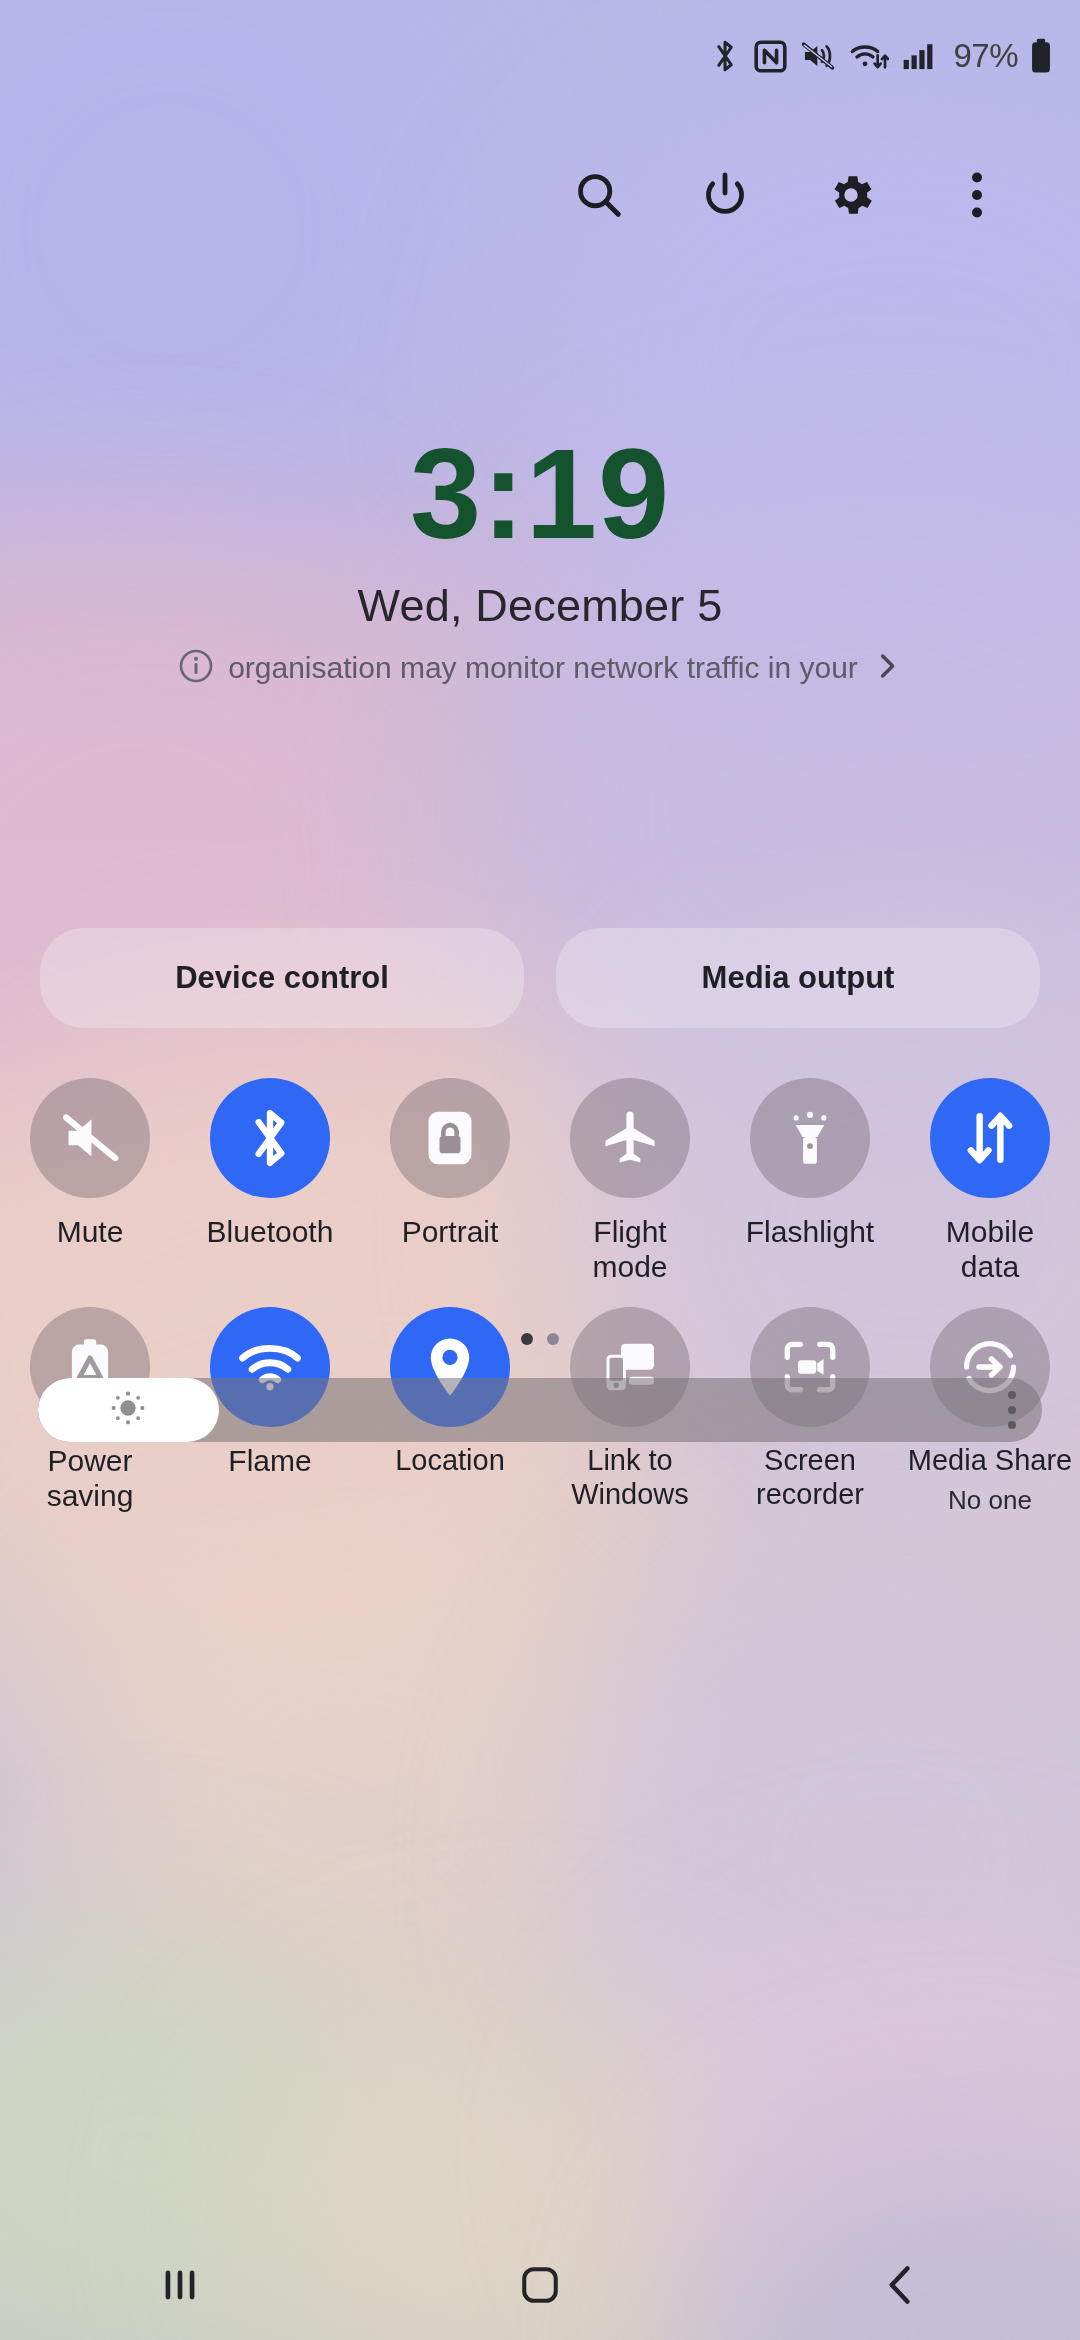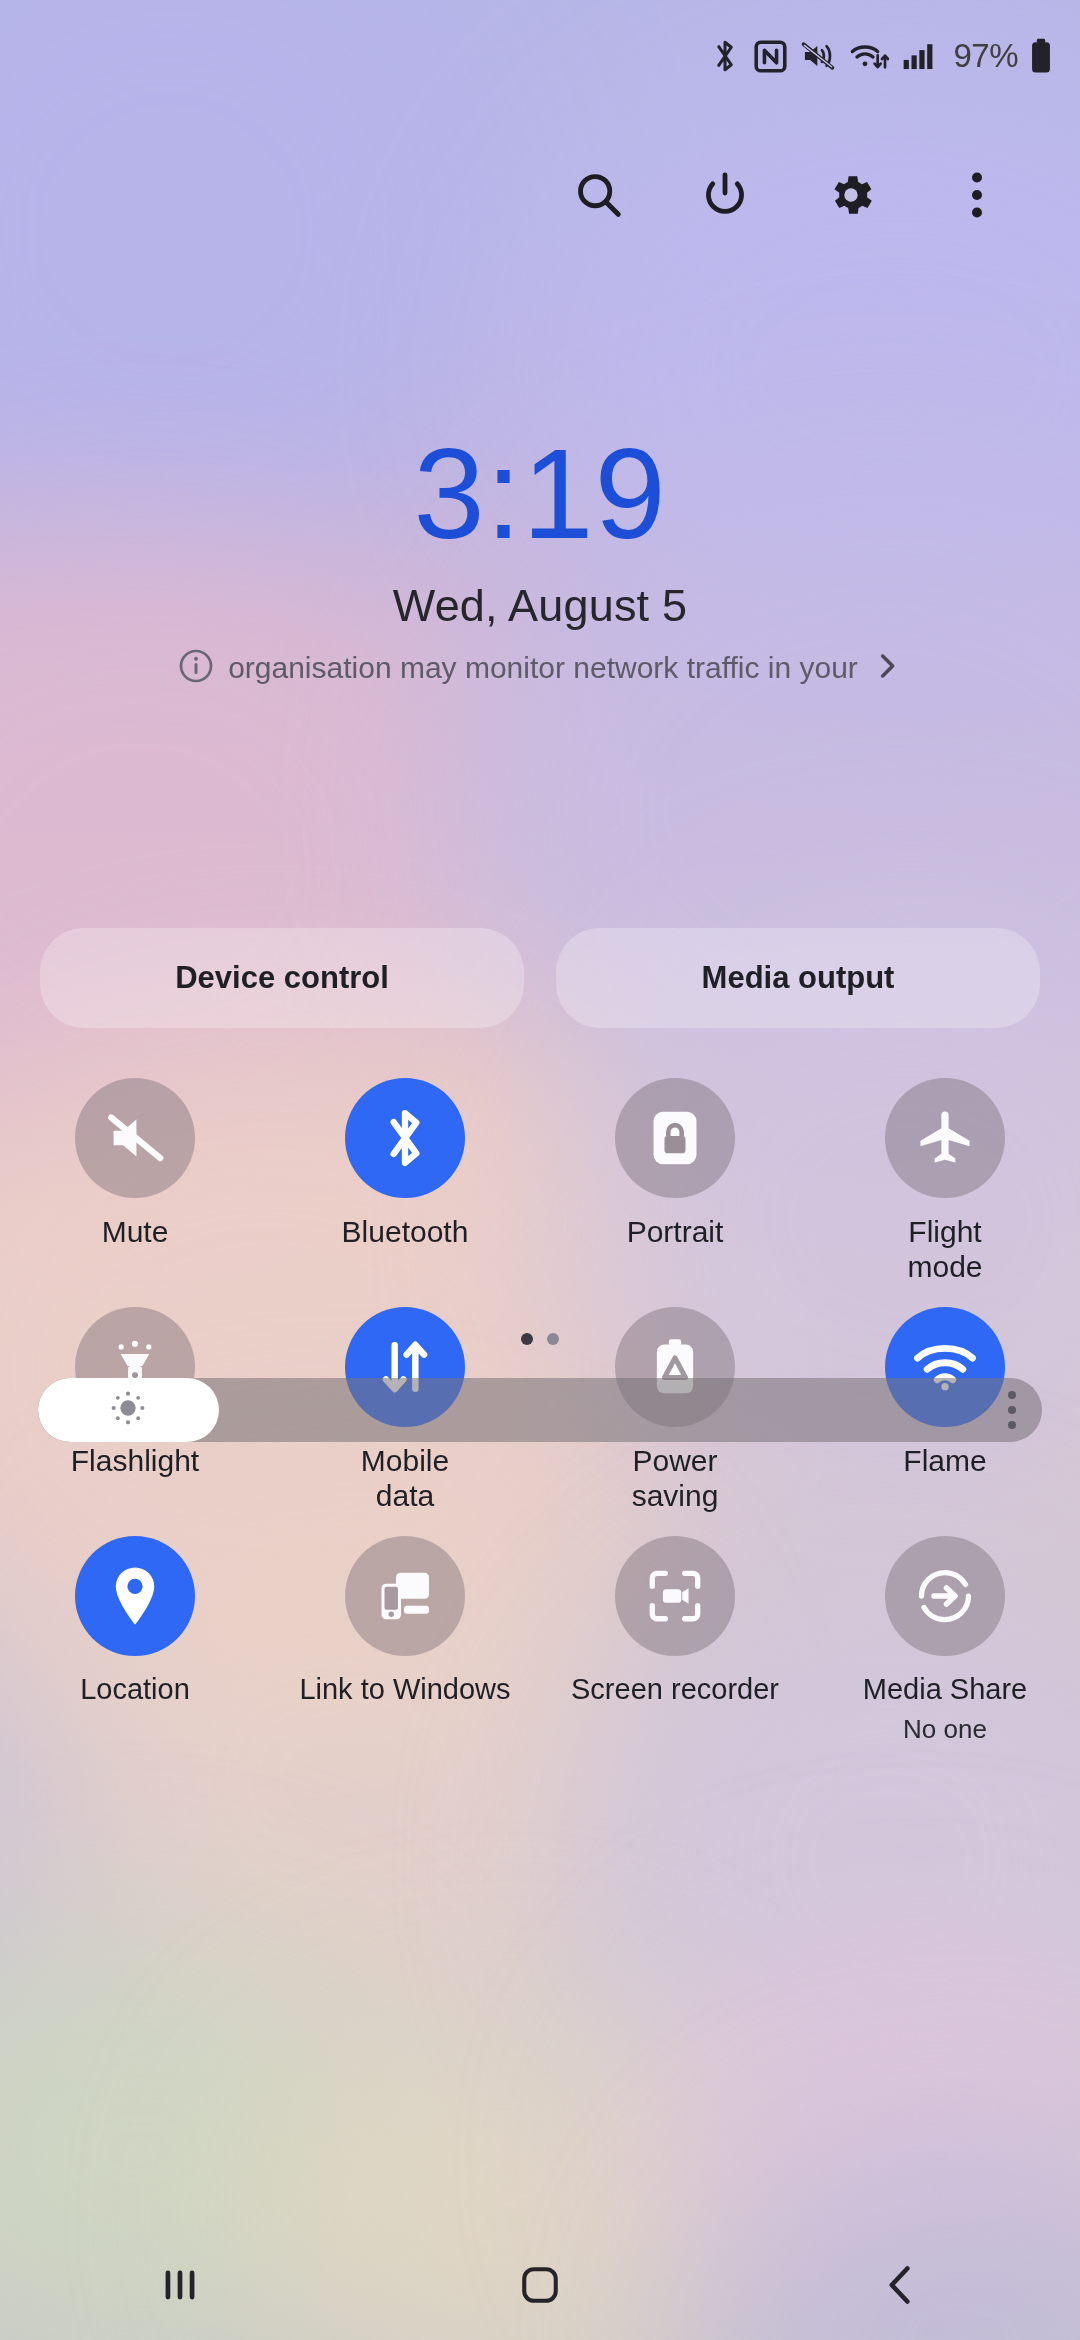--- a/index.html
+++ b/index.html
@@ -63,21 +63,21 @@
   #qs-toolbar {
     position:absolute; top:150px; left:0; right:0; height:90px;
     display:flex; align-items:center; justify-content:flex-end;
     gap:64px; padding-right:72px;
   }
   .tool-btn { width:62px; height:62px; display:flex; align-items:center; justify-content:center; }
 
   
   #clock-block { position:absolute; top:430px; left:0; right:0; text-align:center; }
   #clock {
-    font-size:128px; line-height:1; color:#1d4ed8; font-weight:400;
+    font-size:128px; line-height:1; color:#14532d; font-weight:700;
     letter-spacing:1px; font-family:"Liberation Sans", sans-serif;
   }
   #date { margin-top:22px; font-size:45px; color:#26262c; font-weight:400; letter-spacing:.2px; }
   #notice-row {
     margin-top:16px; display:flex; align-items:center; justify-content:center; gap:14px;
     padding:0 56px;
   }
   #notice-text {
     font-size:30px; color:#5e5b68; white-space:nowrap; overflow:hidden; text-overflow:clip;
     max-width:760px;
@@ -91,21 +91,21 @@
   .pill {
     flex:1; height:100px; border-radius:44px;
     background:rgba(255,255,255,0.26);
     display:flex; align-items:center; justify-content:center;
     font-size:31px; color:#1f1f26; font-weight:700;
   }
 
   
   #toggle-grid {
     position:absolute; top:1078px; left:0; width:1080px;
-    display:grid; grid-template-columns:repeat(4,1fr);
+    display:grid; grid-template-columns:repeat(6,1fr);
     row-gap:22px;
   }
   .tile { display:flex; flex-direction:column; align-items:center; }
   .tile-circle {
     width:120px; height:120px; border-radius:50%;
     display:flex; align-items:center; justify-content:center;
     margin-bottom:16px;
   }
   .tile-circle.off { background:rgba(120,108,116,0.42); }
   .tile-circle.on  { background:#2f68f5; }
@@ -238,21 +238,21 @@
     <svg width="20" height="50" viewBox="0 0 8 40">
       <circle cx="4" cy="6" r="4" fill="#1d1d23"></circle>
       <circle cx="4" cy="20" r="4" fill="#1d1d23"></circle>
       <circle cx="4" cy="34" r="4" fill="#1d1d23"></circle>
     </svg>
   </div>
 </div>
 
 <div id="clock-block">
   <div id="clock">3:19</div>
-  <div id="date">Wed, August 5</div>
+  <div id="date">Wed, December 5</div>
   <div id="notice-row">
     <span>
       <svg width="36" height="36" viewBox="0 0 24 24">
         <circle cx="12" cy="12" r="10" fill="none" stroke="#6a6775" stroke-width="1.8"></circle>
         <circle cx="12" cy="7.2" r="1.3" fill="#6a6775"></circle>
         <rect x="11" y="10" width="2" height="7.4" rx="1" fill="#6a6775"></rect>
       </svg>
     </span>
     <span id="notice-text">organisation may monitor network traffic in your</span>
     <span>

